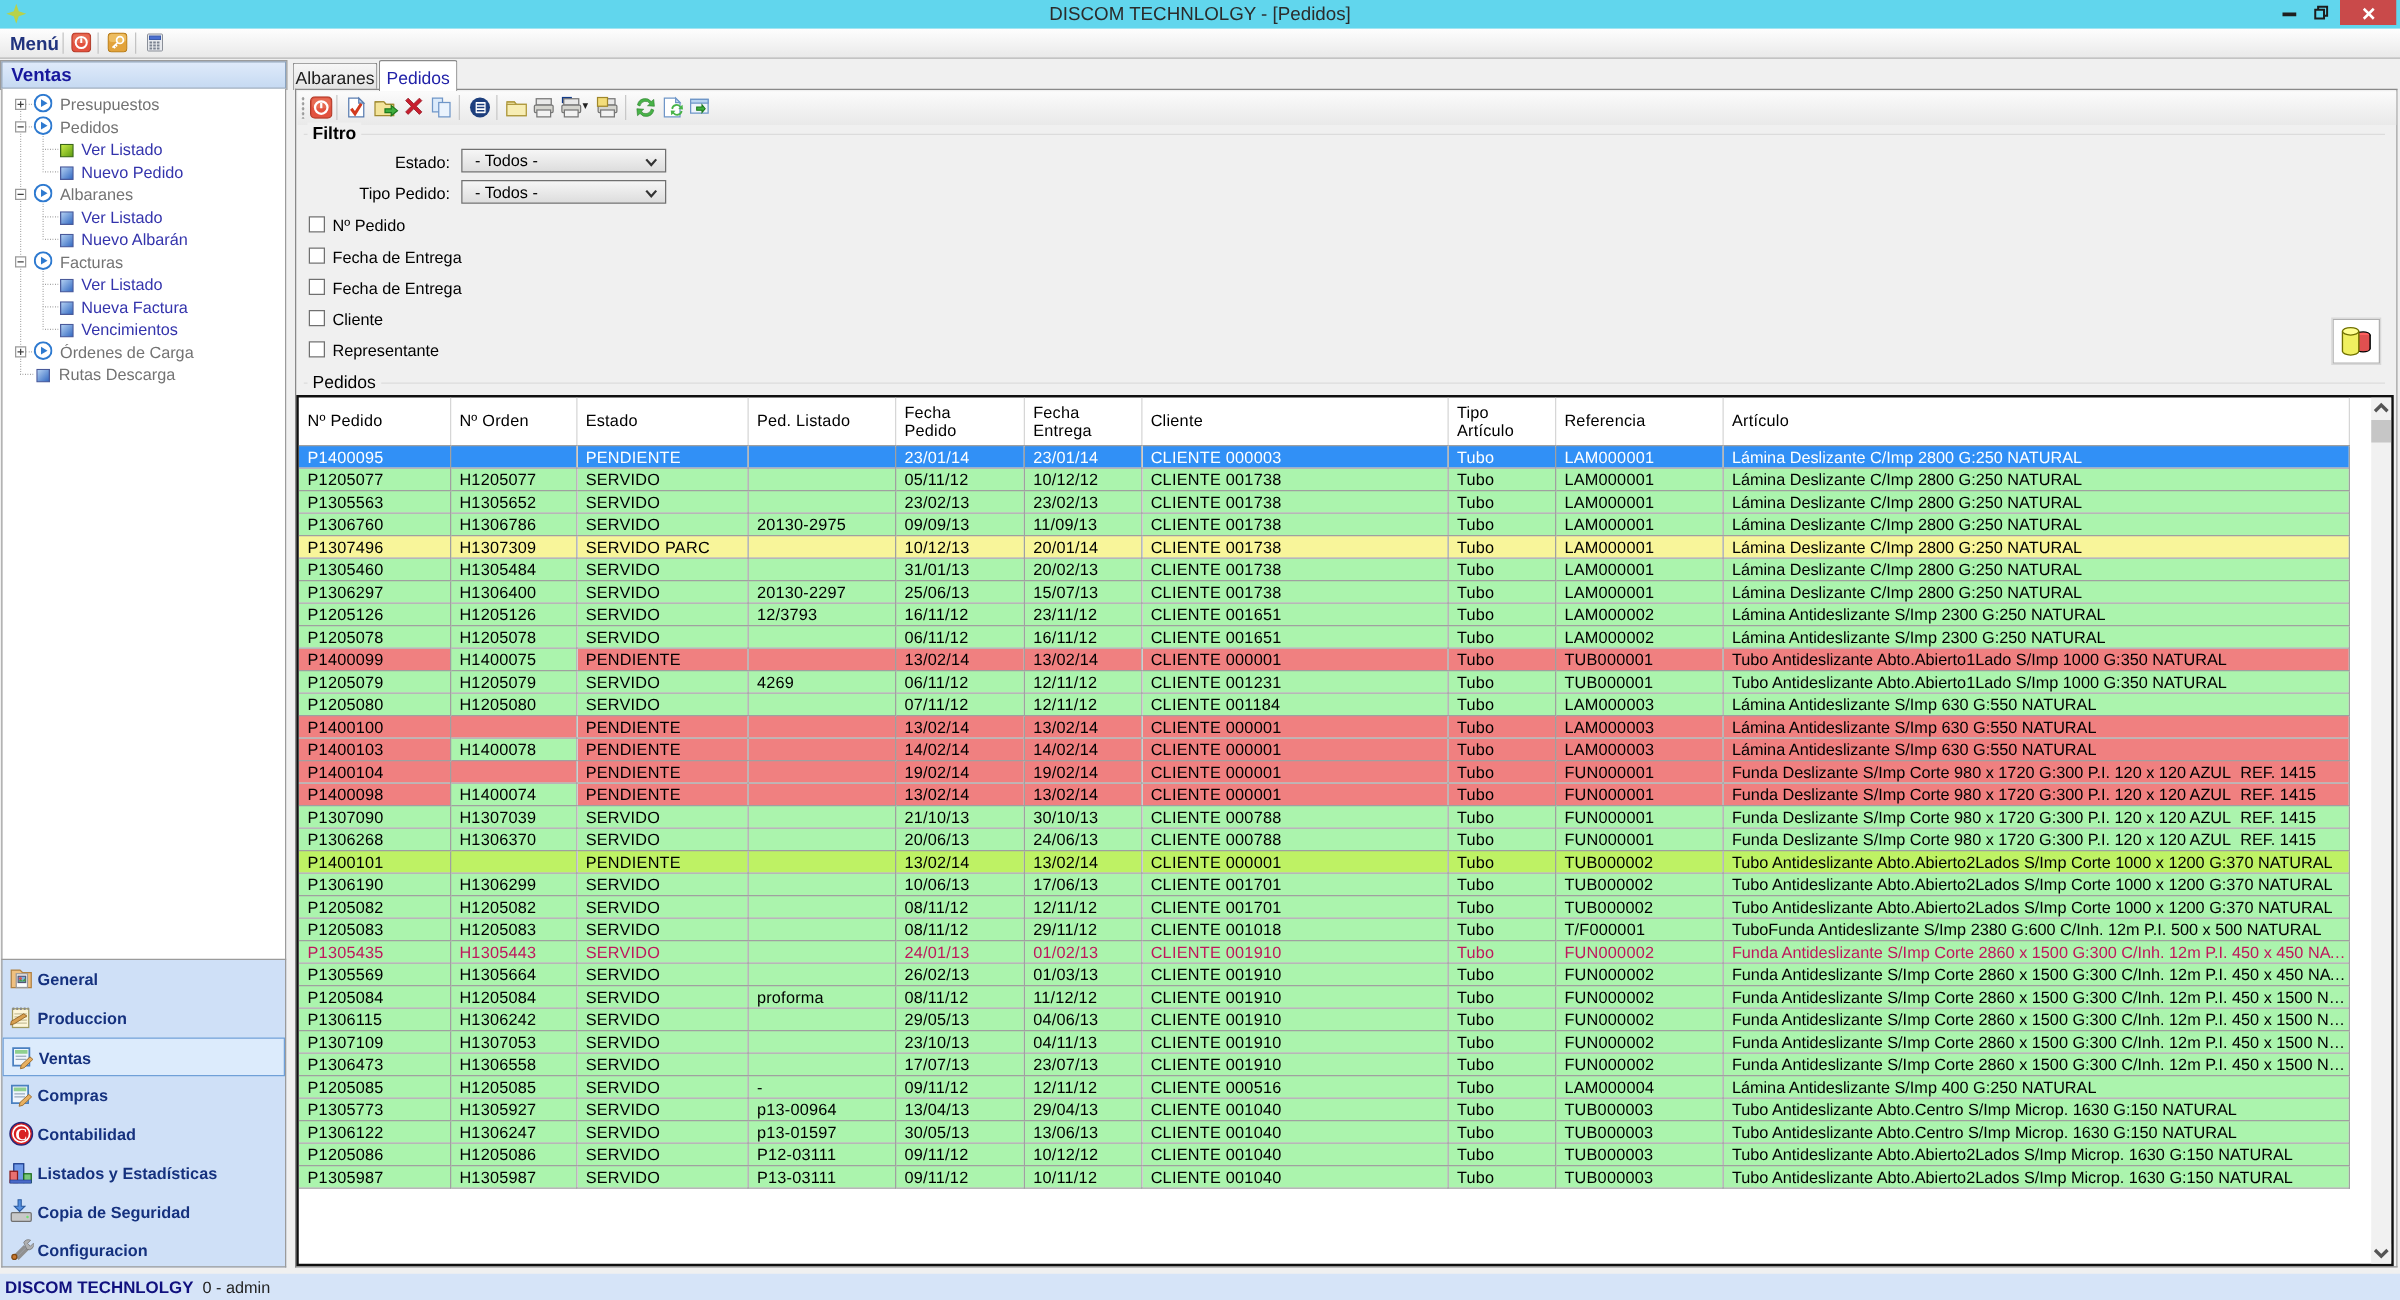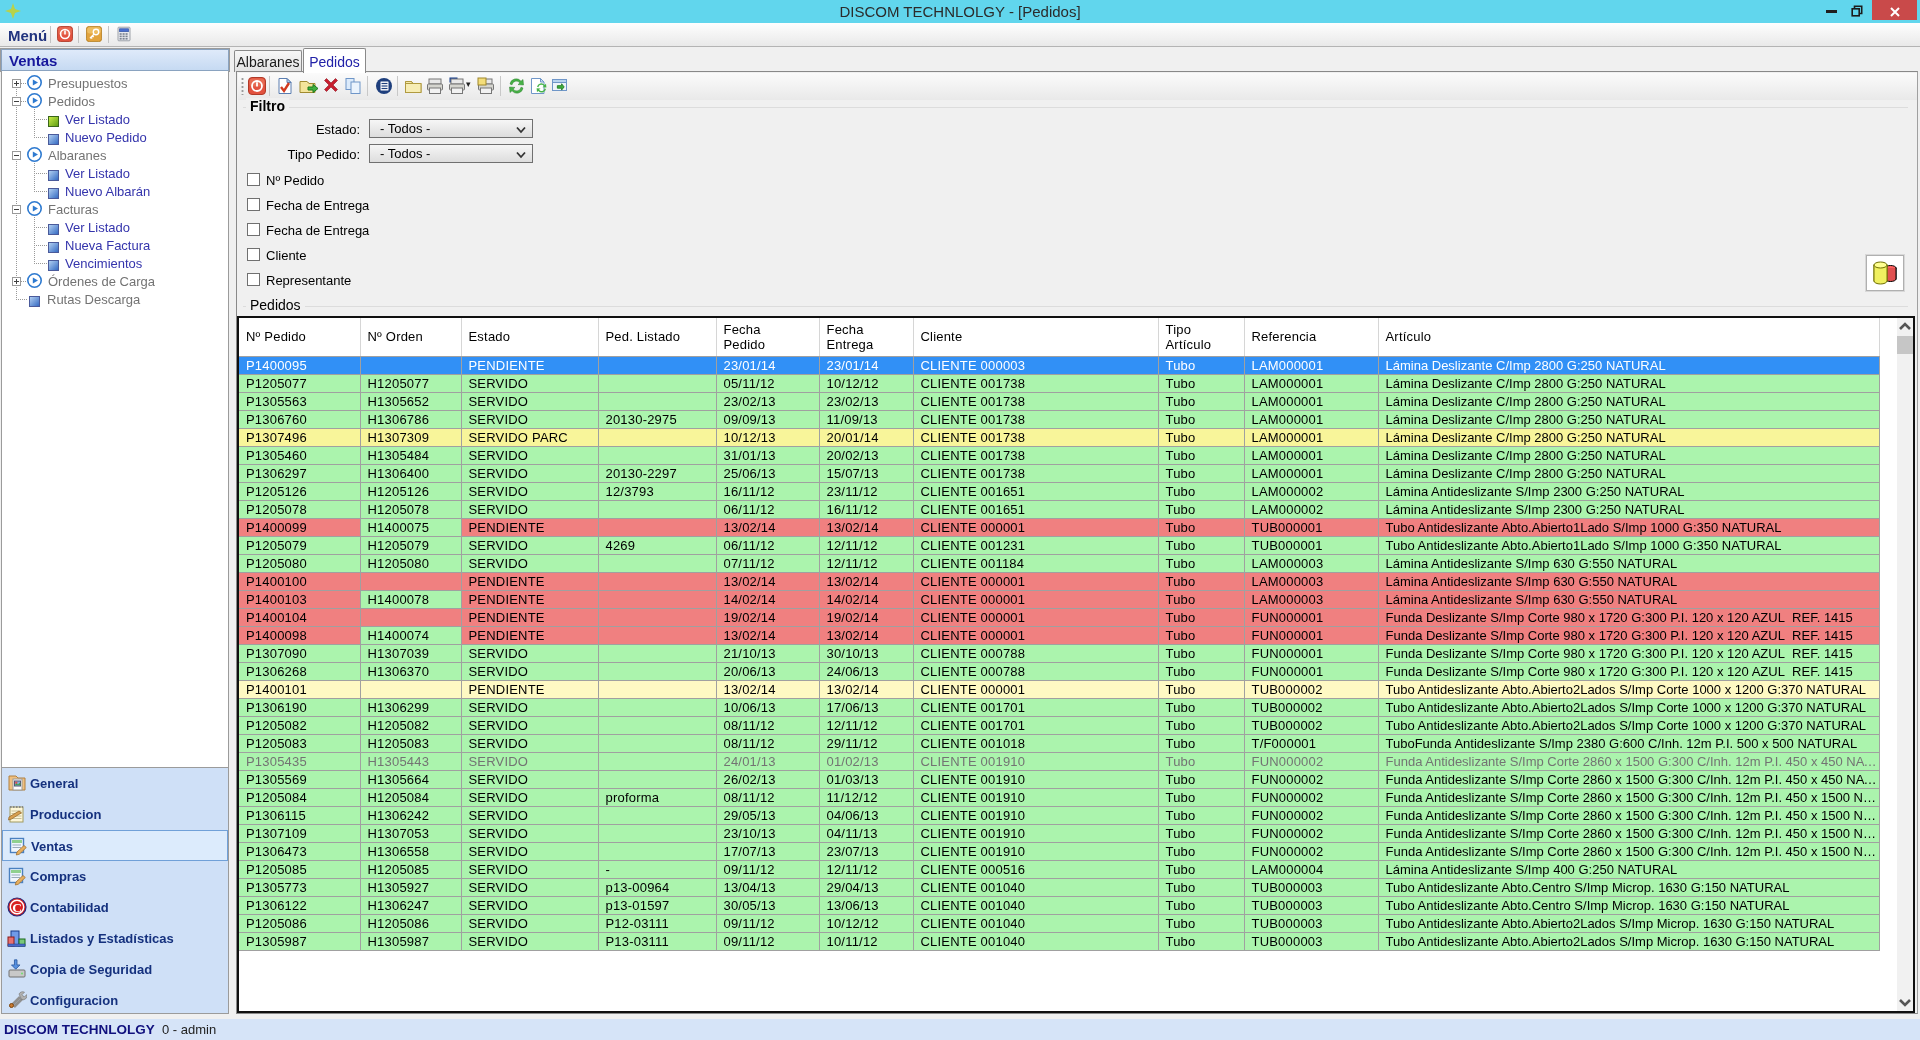--- a/index.html
+++ b/index.html
@@ -711,21 +711,21 @@
             <td style="">H1306370</td>
             <td style="">SERVIDO</td>
             <td style="">&nbsp;</td>
             <td style="">20/06/13</td>
             <td style="">24/06/13</td>
             <td style="">CLIENTE 000788</td>
             <td style="">Tubo</td>
             <td style="">FUN000001</td>
             <td style="letter-spacing:0;">Funda Deslizante S/Imp Corte 980 x 1720 G:300 P.I. 120 x 120 AZUL&nbsp;&nbsp;REF. 1415</td>
           </tr>
-<tr style="background:#fef9c3;color:#000">
+<tr style="background:#bef264;color:#000">
             <td style="">P1400101</td>
             <td style="">&nbsp;</td>
             <td style="">PENDIENTE</td>
             <td style="">&nbsp;</td>
             <td style="">13/02/14</td>
             <td style="">13/02/14</td>
             <td style="">CLIENTE 000001</td>
             <td style="">Tubo</td>
             <td style="">TUB000002</td>
             <td style="letter-spacing:0;">Tubo Antideslizante Abto.Abierto2Lados S/Imp Corte 1000 x 1200 G:370 NATURAL</td>
@@ -759,21 +759,21 @@
             <td style="">H1205083</td>
             <td style="">SERVIDO</td>
             <td style="">&nbsp;</td>
             <td style="">08/11/12</td>
             <td style="">29/11/12</td>
             <td style="">CLIENTE 001018</td>
             <td style="">Tubo</td>
             <td style="">T/F000001</td>
             <td style="letter-spacing:0;">TuboFunda Antideslizante S/Imp 2380 G:600 C/Inh. 12m P.I. 500 x 500 NATURAL</td>
           </tr>
-<tr style="background:#abf4ad;color:#737373">
+<tr style="background:#abf4ad;color:#be185d">
             <td style="">P1305435</td>
             <td style="">H1305443</td>
             <td style="">SERVIDO</td>
             <td style="">&nbsp;</td>
             <td style="">24/01/13</td>
             <td style="">01/02/13</td>
             <td style="">CLIENTE 001910</td>
             <td style="">Tubo</td>
             <td style="">FUN000002</td>
             <td style="letter-spacing:0;">Funda Antideslizante S/Imp Corte 2860 x 1500 G:300 C/Inh. 12m P.I. 450 x 450 NATURAL</td>

